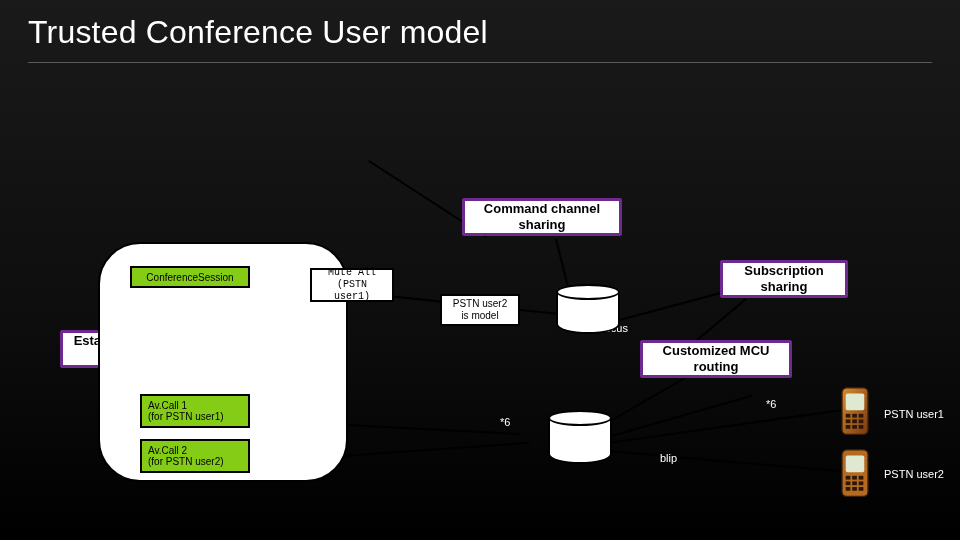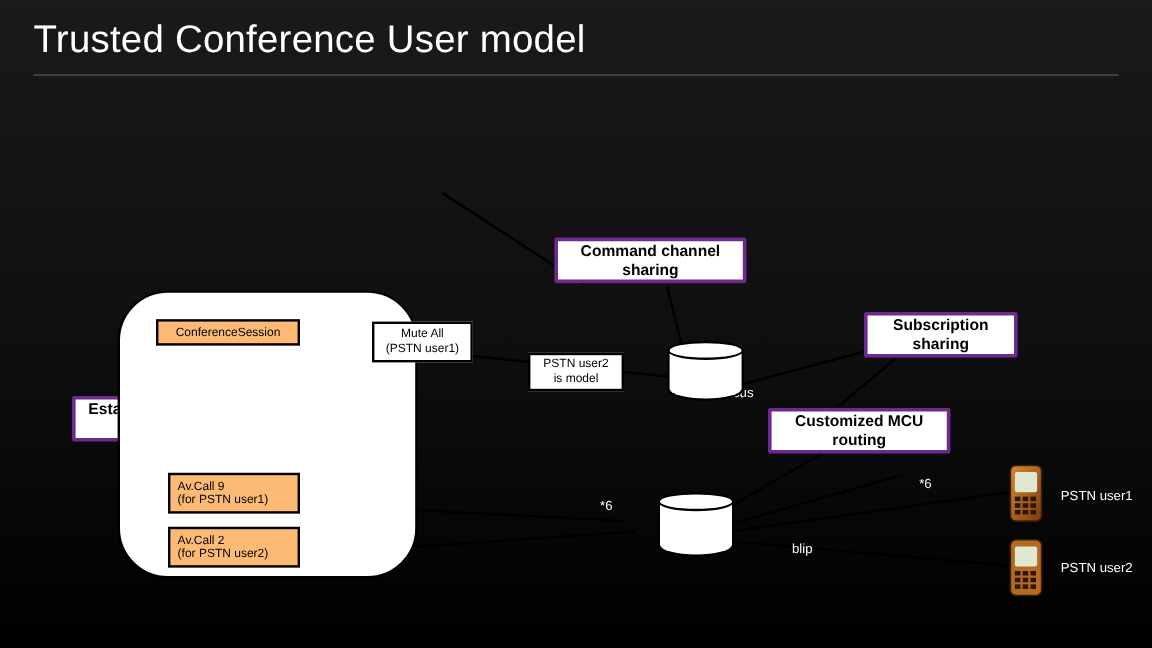--- a/index.html
+++ b/index.html
@@ -14,21 +14,21 @@
 
   
   .big-round { position: absolute; left: 98px; top: 242px; width: 250px; height: 240px; border: 2px solid #000; border-radius: 42px; background: #fff; }
 
   
   .cyl { position: absolute; width: 64px; }
   .cyl .top { width: 100%; height: 16px; border: 2px solid #000; border-radius: 50%; background: #fff; position: relative; z-index: 2; }
   .cyl .body { width: 100%; border: 2px solid #000; border-top: none; border-bottom-left-radius: 32px 10px; border-bottom-right-radius: 32px 10px; background: #fff; position: relative; margin-top: -8px; z-index: 1; }
 
   
-  .inner-box { position: absolute; border: 2px solid #000; background: #fdba74; font-size: 10px; padding: 4px 6px; color:#000; }
+  .inner-box { position: absolute; border: 2px solid #000; background: #84cc16; font-size: 10px; padding: 4px 6px; color:#000; }
 
   
   .line { position: absolute; background: #000; transform-origin: 0 50%; height: 2px; }
 
   
   .phone { position: absolute; width: 38px; height: 52px; }
   .phone svg { width: 100%; height: 100%; display: block; }
 
   .txt { position: absolute; color: #fff; font-size: 11px; }
   .small-black { position: absolute; color: #000; font-size: 11px; }
@@ -80,30 +80,30 @@
 
   <div class="lbl em pill" style="left:60px; top:330px; width:158px; height:38px;">
     <span>Establishing multiple calls</span>
   </div>
 
   <div class="big-round">
     <div class="inner-box" style="left:30px; top:22px; width:120px; height:22px; text-align:center; border-color:#000;">
       <span>ConferenceSession</span>
     </div>
     <div class="inner-box" style="left:40px; top:150px; width:110px;">
-      <div>Av.Call 9</div>
+      <div>Av.Call 1</div>
       <div>(for PSTN user1)</div>
     </div>
     <div class="inner-box" style="left:40px; top:195px; width:110px;">
       <div>Av.Call 2</div>
       <div>(for PSTN user2)</div>
     </div>
   </div>
 
-  <div class="lbl" style="left:310px; top:268px; width:84px; height:34px; border-color:#000; font-size:10px;">
+  <div class="lbl" style="left:310px; top:268px; width:84px; height:34px; border-color:#000; font-size:10px;font-family:Liberation Mono, monospace;">
     <div>Mute All</div>
     <div>(PSTN user1)</div>
   </div>
 
   <div class="lbl" style="left:440px; top:294px; width:80px; height:32px; border-color:#000; font-size:10px;">
     <div>PSTN user2</div>
     <div>is model</div>
   </div>
 
   <div class="cyl" style="left:556px; top:284px;">

